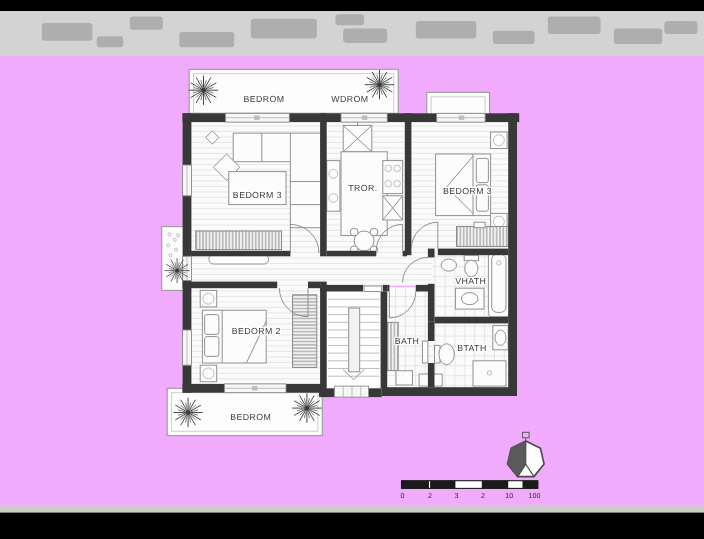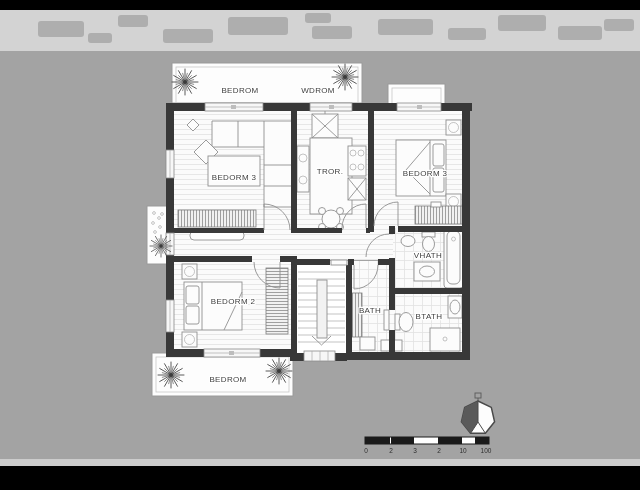--- a/index.html
+++ b/index.html
@@ -1,16 +1,16 @@
 <!DOCTYPE html>
 <html><head>
 <meta charset="utf-8">
 <style>
   html,body{margin:0;padding:0;background:#ffffff;}
-  .stage{position:relative;width:640px;height:490px;overflow:hidden;background:#a3a3a3;}
+  .stage{position:relative;width:640px;height:490px;overflow:hidden;background:#f0abfc;}
   svg{position:absolute;left:0;top:0;display:block;}
   .w{fill:#383838;}
   .win{fill:#f7f7f7;stroke:#8a8a8a;stroke-width:.8;}
   .f{fill:#fcfcfc;stroke:#909090;stroke-width:.9;}
   .ln{stroke:#909090;stroke-width:.9;fill:none;}
   .thin{stroke:#aaaaaa;stroke-width:.7;fill:none;}
   .arc{stroke:#8f8f8f;stroke-width:.9;fill:none;}
   .sm{fill:#8a8a8a;opacity:.5;}
   .lbl{font:8px "Liberation Sans",sans-serif;fill:#3d3d3d;letter-spacing:.35px;text-anchor:middle;
        paint-order:stroke;stroke:#ffffff;stroke-width:2.4px;stroke-linejoin:round;}

